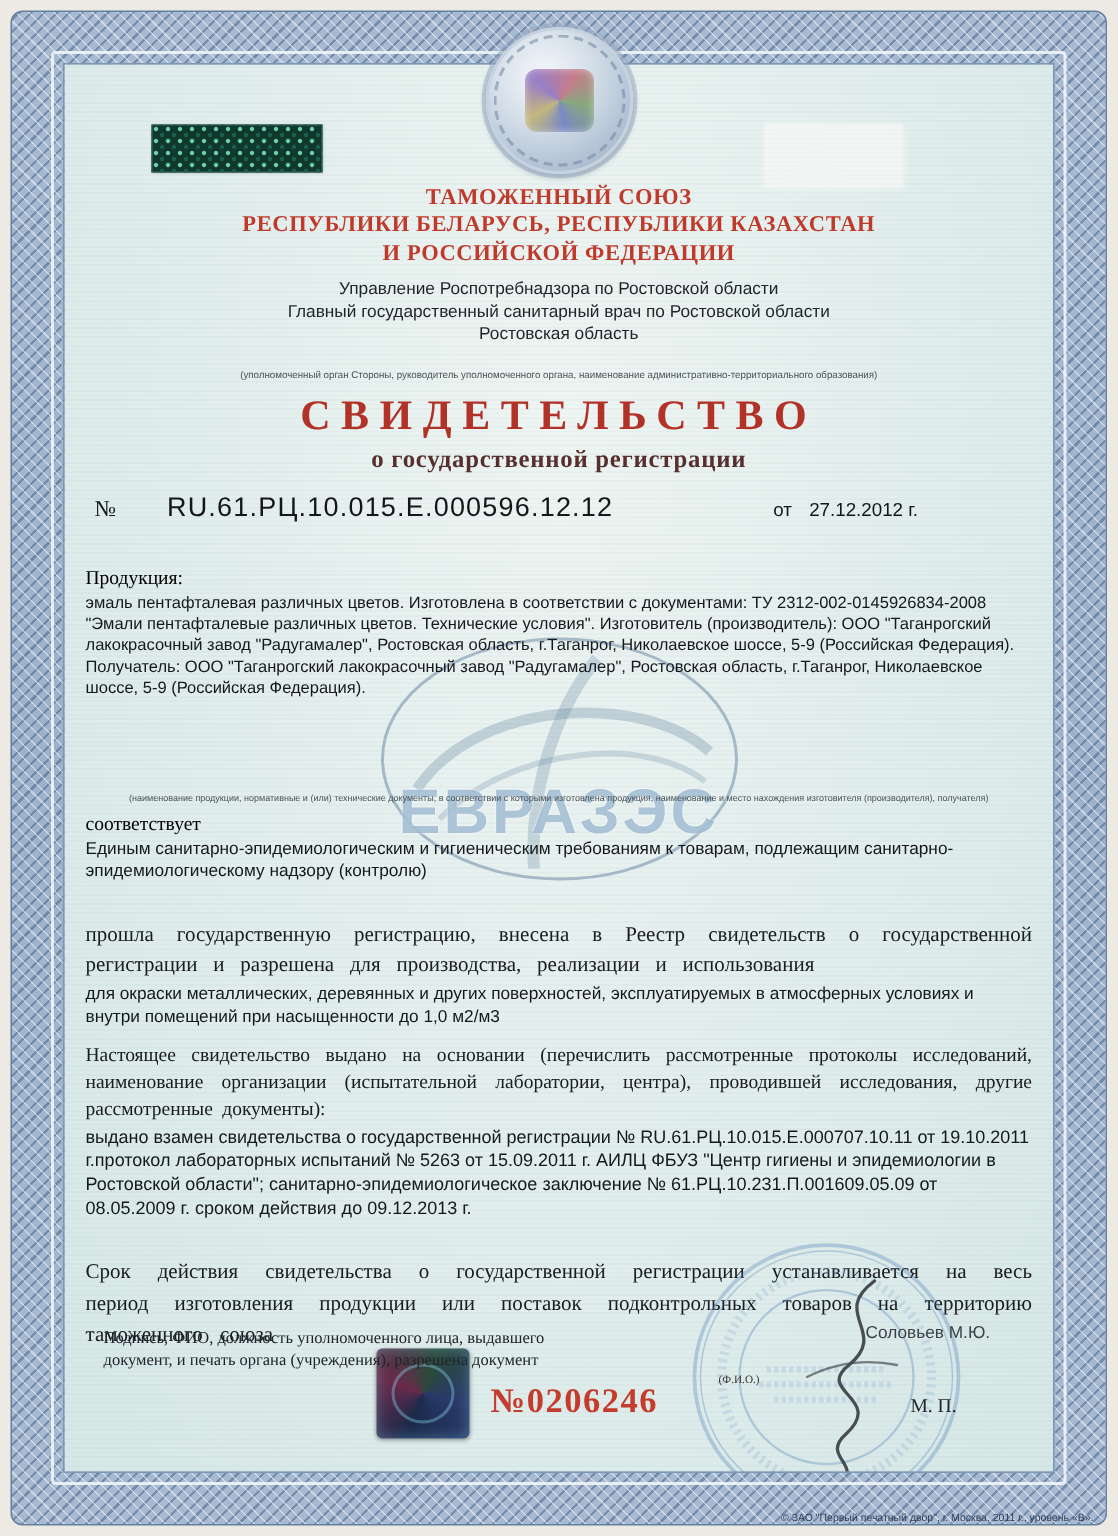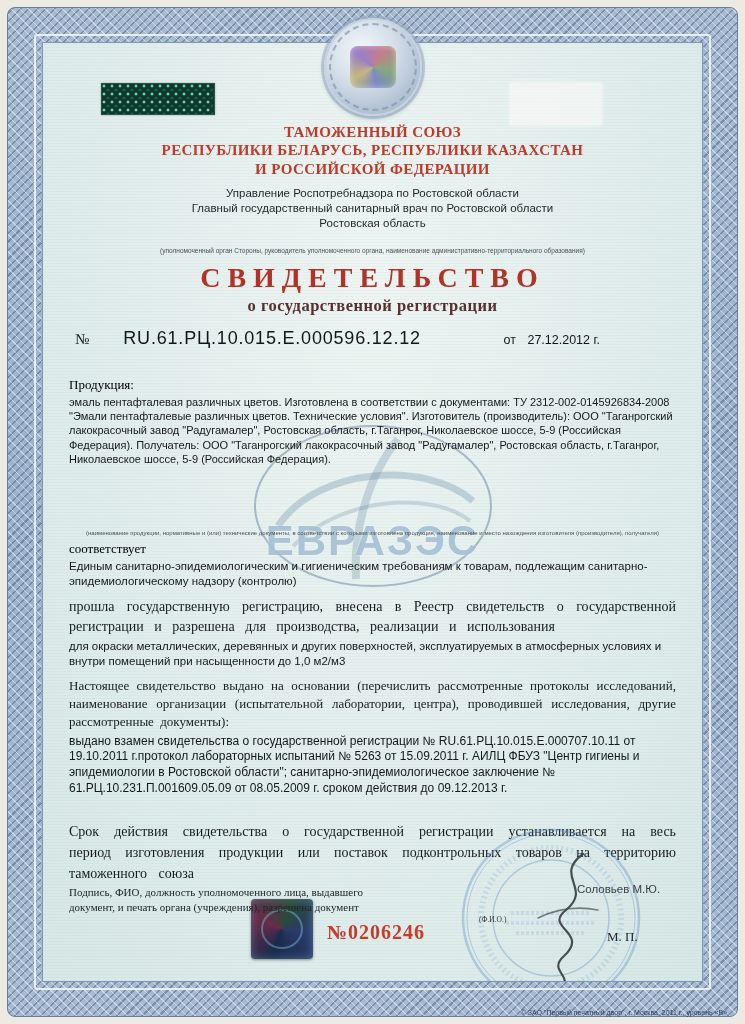--- a/index.html
+++ b/index.html
@@ -21,21 +21,21 @@
   .band-line{position:absolute;inset:34px;border:2px solid rgba(245,248,252,.85);border-radius:3px;}
   .inner{
     position:absolute;inset:42px;overflow:hidden;
     border:1px solid #7d96b4;
     background:radial-gradient(ellipse at 50% 25%, #eef5f2 0%, #e2eeec 50%, #d6e7e6 100%);
   }
   .inner::before{
     content:"";position:absolute;inset:0;pointer-events:none;
     background:repeating-linear-gradient(0deg, rgba(130,160,185,.06) 0 1px, transparent 1px 3px);
   }
-  .content{position:relative;z-index:2;padding:80px 26px 0;}
+  .content{position:relative;z-index:2;padding:80px 14px 0;}
 
   .h-red{text-align:center;color:#bf3a2b;font-weight:bold;font-size:15px;line-height:1.22;letter-spacing:.4px;}
   .h-gap{height:8px;}
   .h-auth{text-align:center;color:#1f2428;font-size:11.5px;line-height:1.3;font-family:"Liberation Sans", sans-serif;}
   .h-caption{text-align:center;color:#4a5258;font-size:6.5px;margin-top:16px;font-family:"Liberation Sans", sans-serif;}
 
   .title{text-align:center;color:#b23227;font-size:28px;font-weight:bold;letter-spacing:7px;margin-top:8px;}
   .subtitle{text-align:center;color:#57302e;font-size:16.5px;font-weight:bold;letter-spacing:.5px;margin-top:2px;}
 
   .num-row{display:flex;align-items:baseline;margin-top:12px;color:#14161a;}
@@ -44,32 +44,32 @@
   .num-date{margin-left:auto;margin-right:76px;font-family:"Liberation Sans", sans-serif;font-size:12.5px;}
   .num-date .dl{margin-right:8px;}
 
   .prod-label{font-size:13px;margin-top:28px;}
   .fill{font-family:"Liberation Sans", sans-serif;font-size:11px;line-height:1.3;color:#15181c;}
   .prod-text{margin-top:2px;}
   .wm-spacer{height:64px;}
   .tiny-caption{font-size:6px;color:#4a5258;text-align:center;font-family:"Liberation Sans", sans-serif;}
   .comply-label{font-size:13px;margin-top:5px;}
   .comply-text{margin-top:2px;font-size:11.5px;}
-  .reg-text{margin-top:8px;font-size:14px;line-height:1.42;text-align:justify;word-spacing:7px;color:#181b1f;}
+  .reg-text{margin-top:25px;font-size:14px;line-height:1.42;text-align:justify;word-spacing:7px;color:#181b1f;}
   .reg-usage{margin-top:2px;font-size:11.5px;}
   .basis-text{margin-top:8px;font-size:13px;line-height:1.38;text-align:justify;word-spacing:3px;color:#181b1f;}
   .basis-details{margin-top:3px;font-size:12px;line-height:1.32;}
   .validity-text{margin-top:24px;font-size:14px;line-height:1.5;text-align:justify;word-spacing:8px;color:#181b1f;}
 
   
   .sig-label{position:absolute;left:26px;top:842px;width:322px;font-size:11px;line-height:1.35;color:#20252a;z-index:3;}
   .sig-name{position:absolute;left:534px;top:840px;font-family:Liberation Sans, sans-serif;font-size:11.5px;color:#3c4147;z-index:3;}
   .sig-fio{position:absolute;left:436px;top:872px;font-size:7.5px;color:#333;z-index:3;}
   .sig-mp{position:absolute;left:564px;top:886px;font-size:13px;color:#23282d;z-index:5;}
-  .serial{position:absolute;left:284px;top:878px;font-weight:bold;font-size:20px;color:#c53b2c;letter-spacing:1px;z-index:3;}
+  .serial{position:absolute;left:284px;top:878px;font-weight:bold;font-size:23px;color:#c53b2c;letter-spacing:1px;z-index:3;}
 
   .strip{
     position:absolute;left:58px;top:40px;width:112px;height:30px;z-index:3;
     background-color:#10382c;
     background-image:
       radial-gradient(circle at 2px 2px, rgba(120,230,190,.9) 1px, transparent 1.8px),
       radial-gradient(circle at 6px 6px, rgba(25,100,80,.95) 1px, transparent 1.8px);
     background-size:8px 8px;
     border:1px solid rgba(40,90,75,.8);
     box-shadow:0 0 2px rgba(0,0,0,.3);

